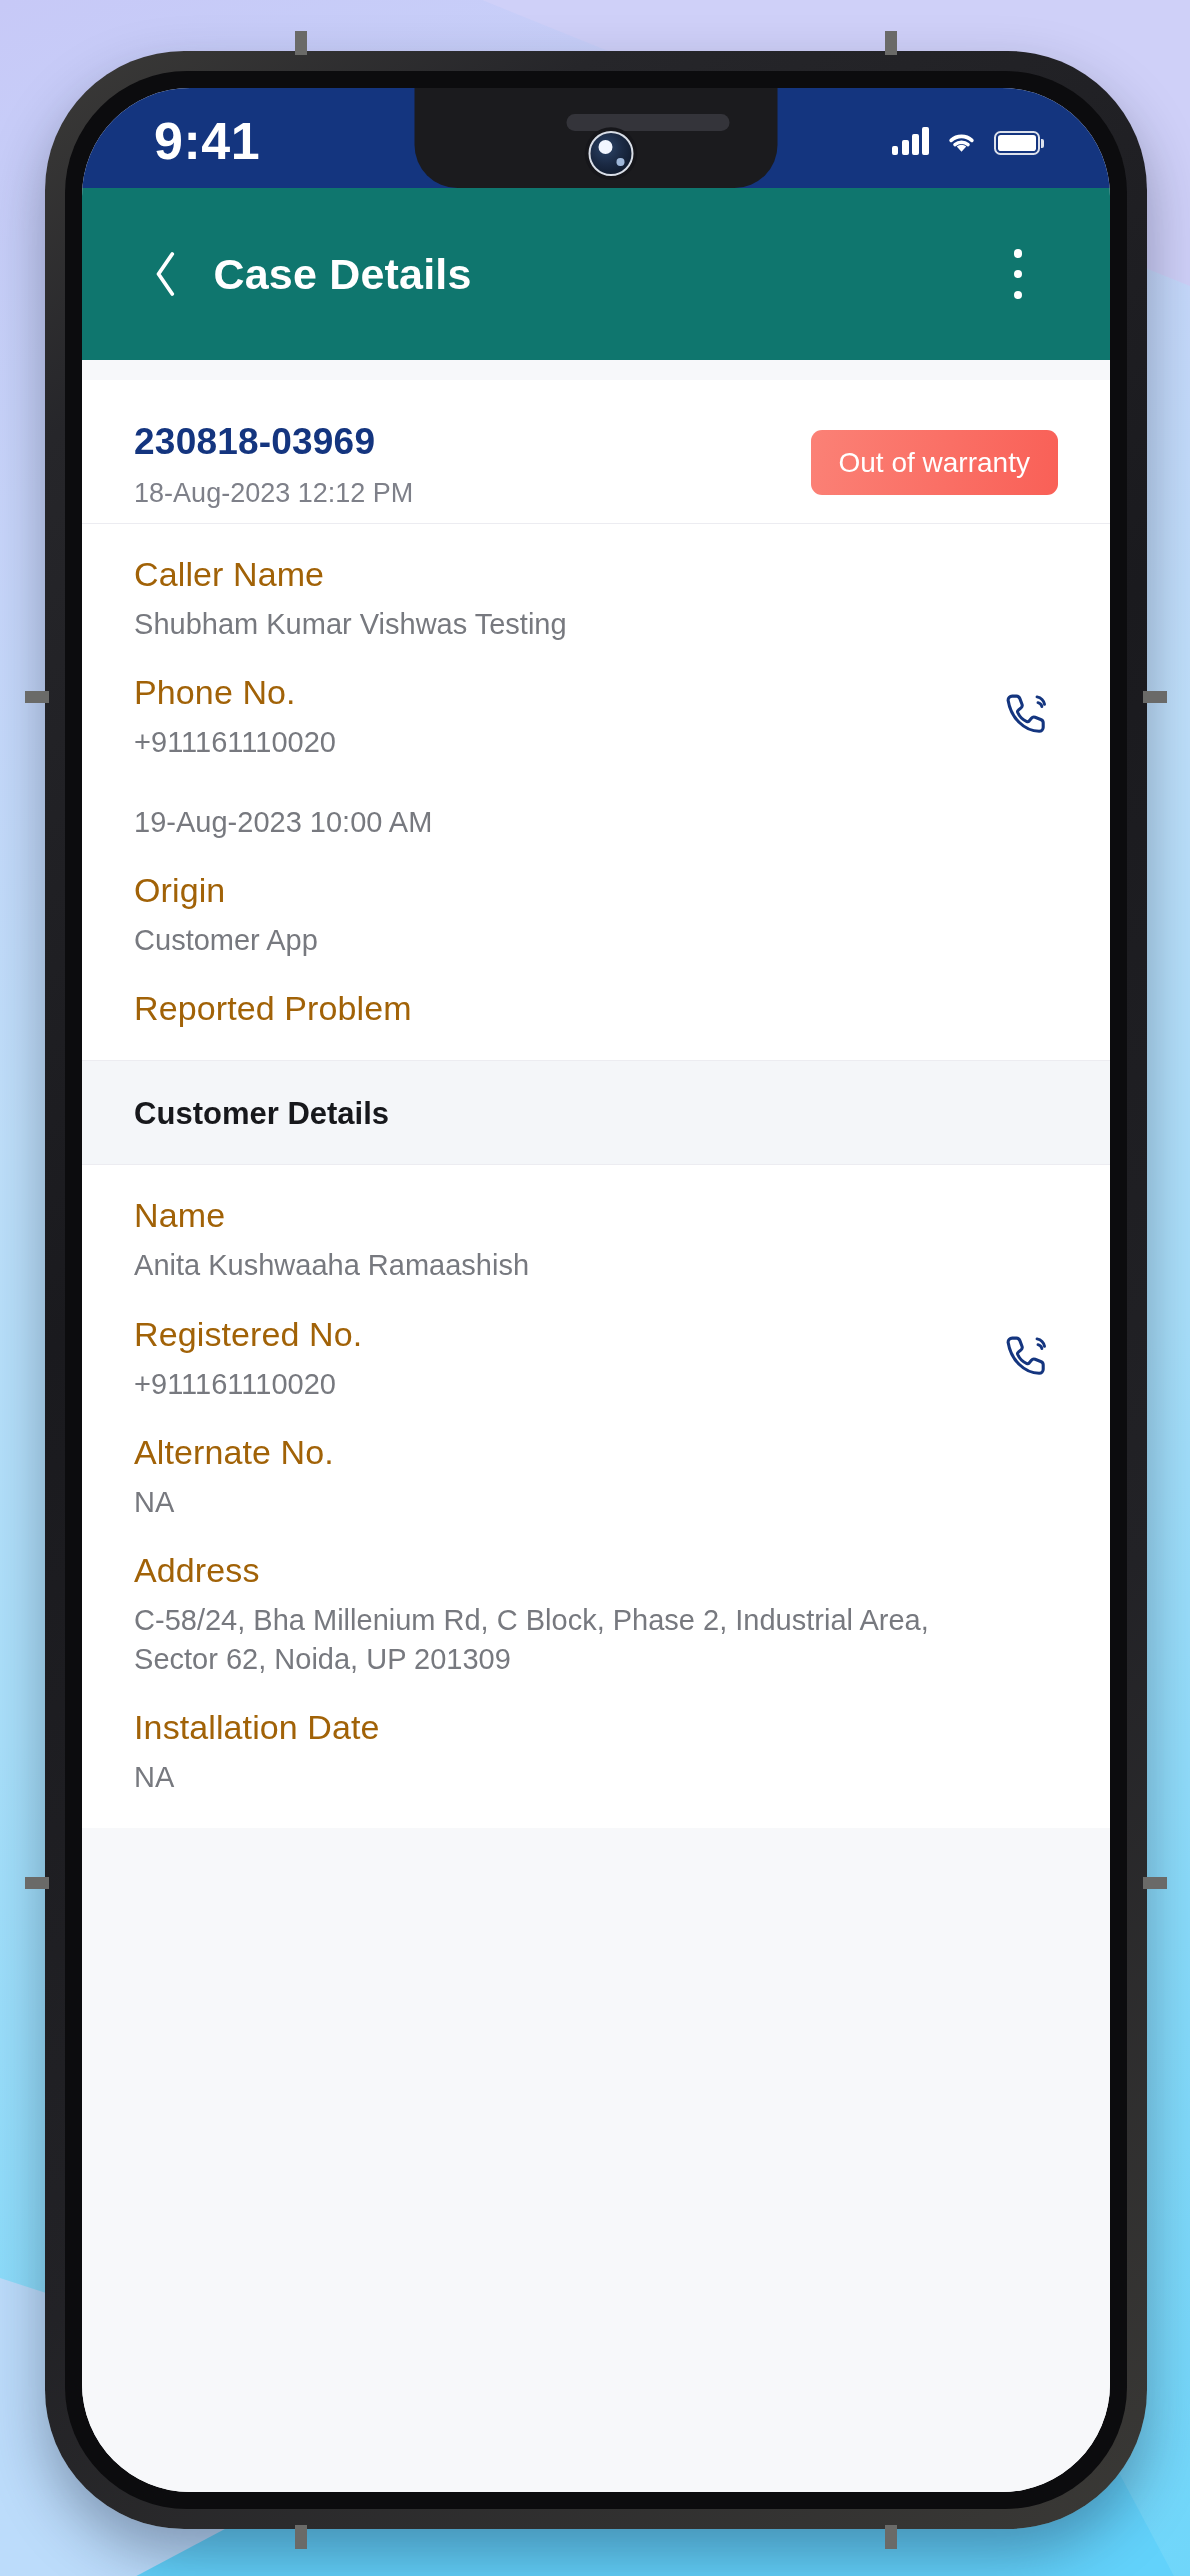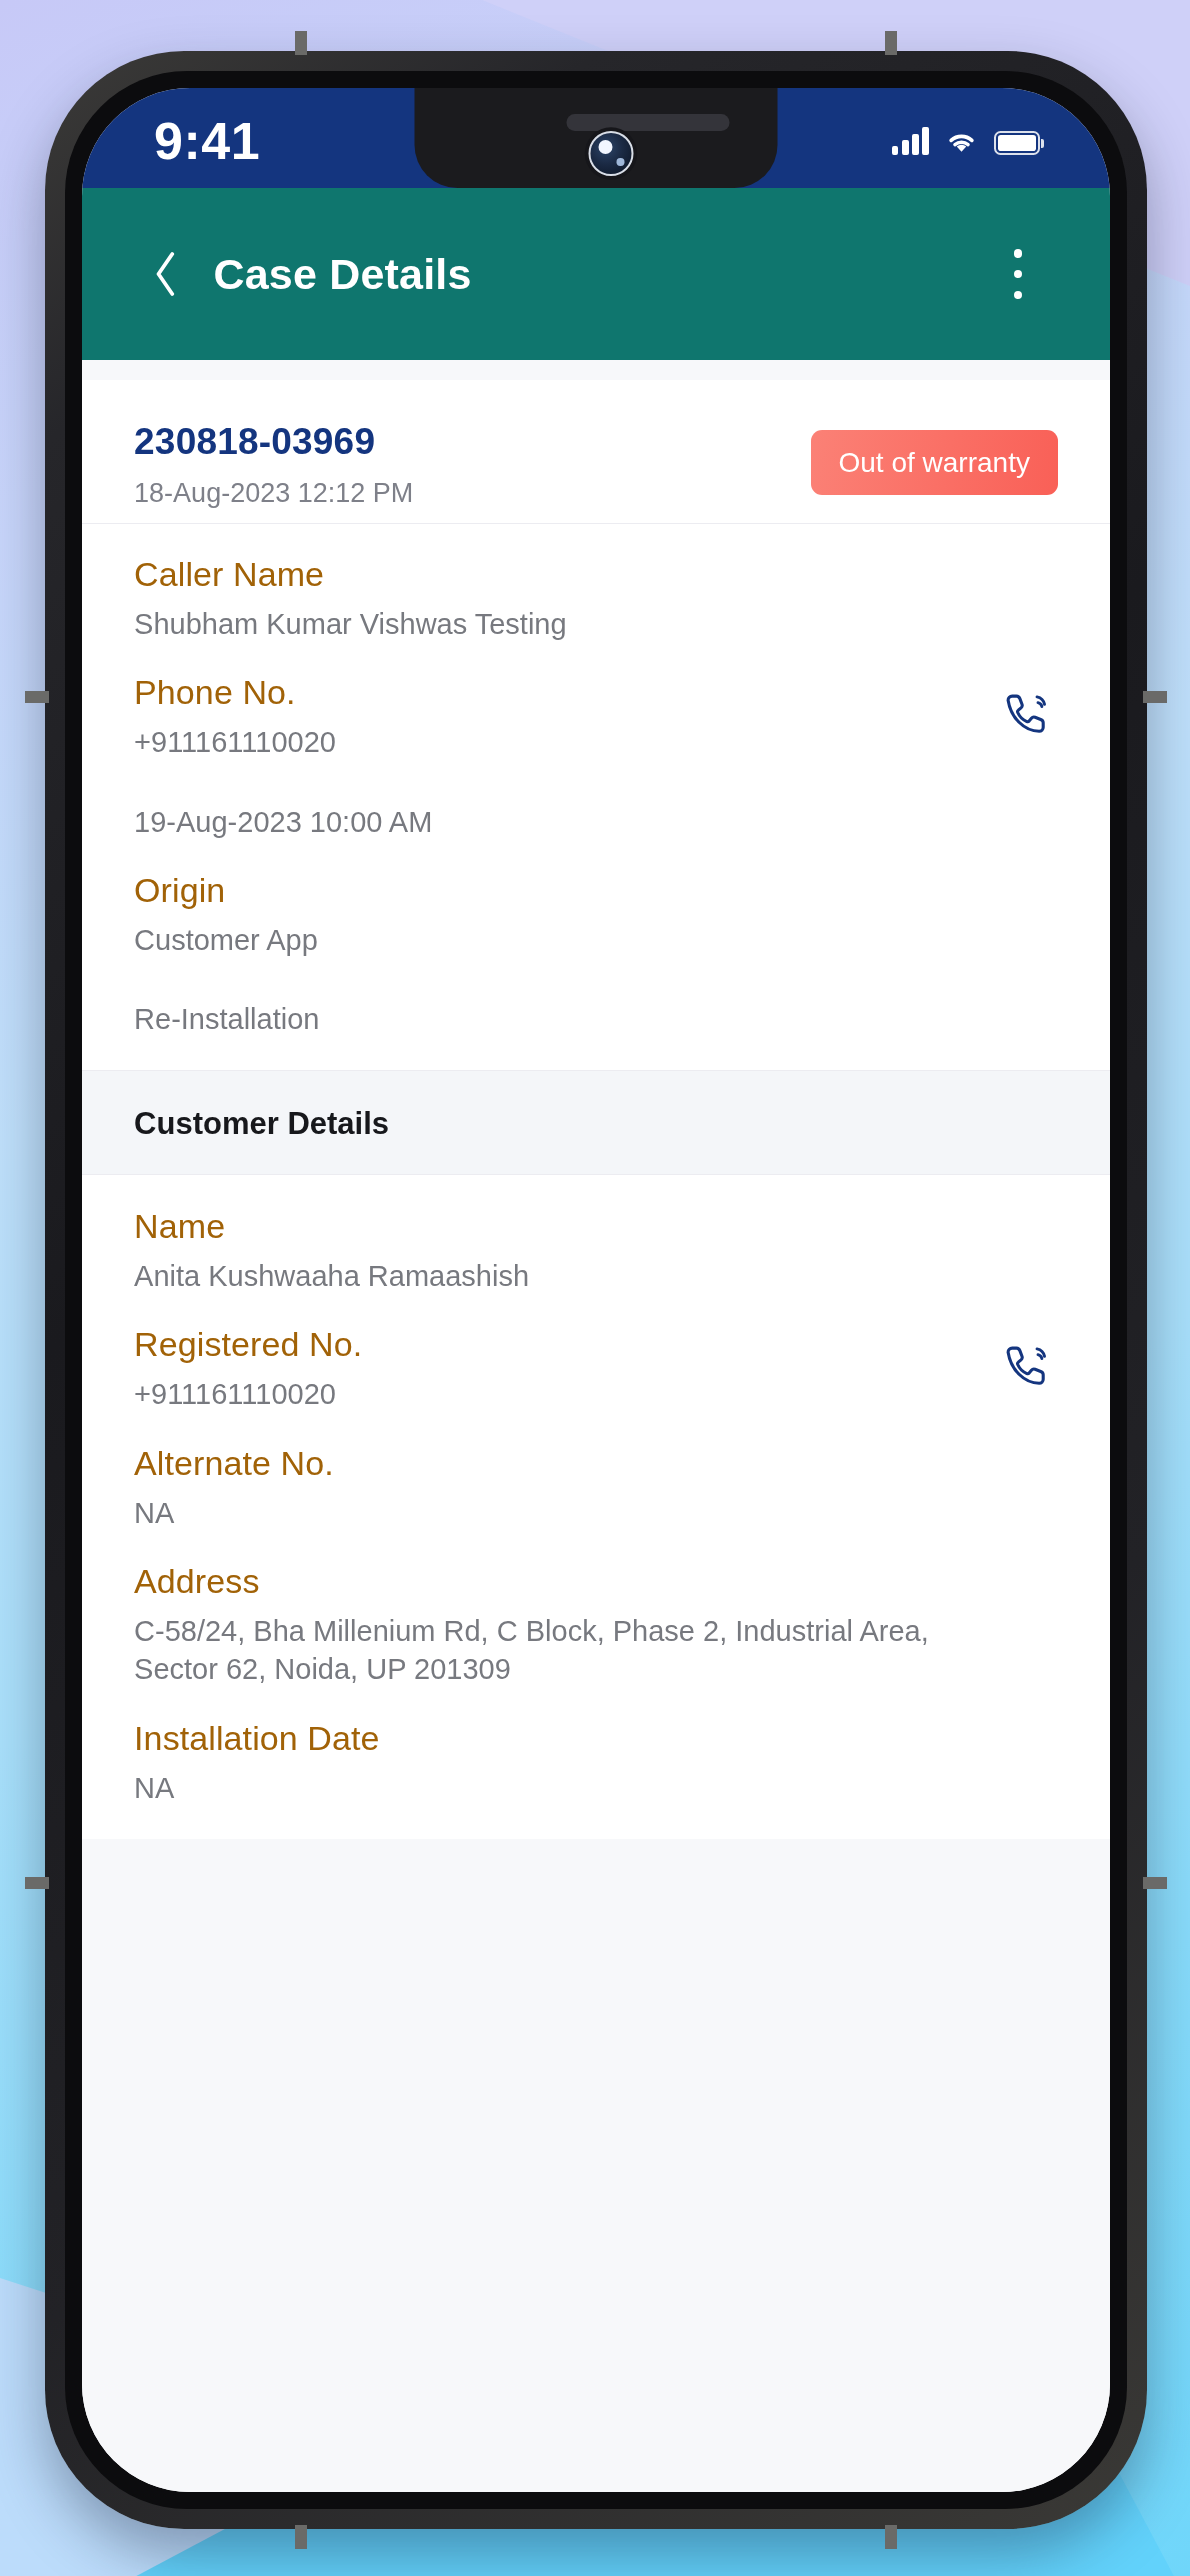--- a/index.html
+++ b/index.html
@@ -413,21 +413,21 @@
                   </svg>
                 </div>
                 <div class="field">
                   <div class="field-value">19-Aug-2023 10:00 AM</div>
                 </div>
                 <div class="field">
                   <div class="field-label">Origin</div>
                   <div class="field-value">Customer App</div>
                 </div>
                 <div class="field">
-                  <div class="field-value">Re-Installation</div>
+                  <div class="field-label">Reported Problem</div>
                 </div>
               </div>
           </div>
 
           <div class="section-head">
             <span>Customer Details</span>
           </div>
 
           <div class="card">
             <div class="fields" id="customer-fields">

